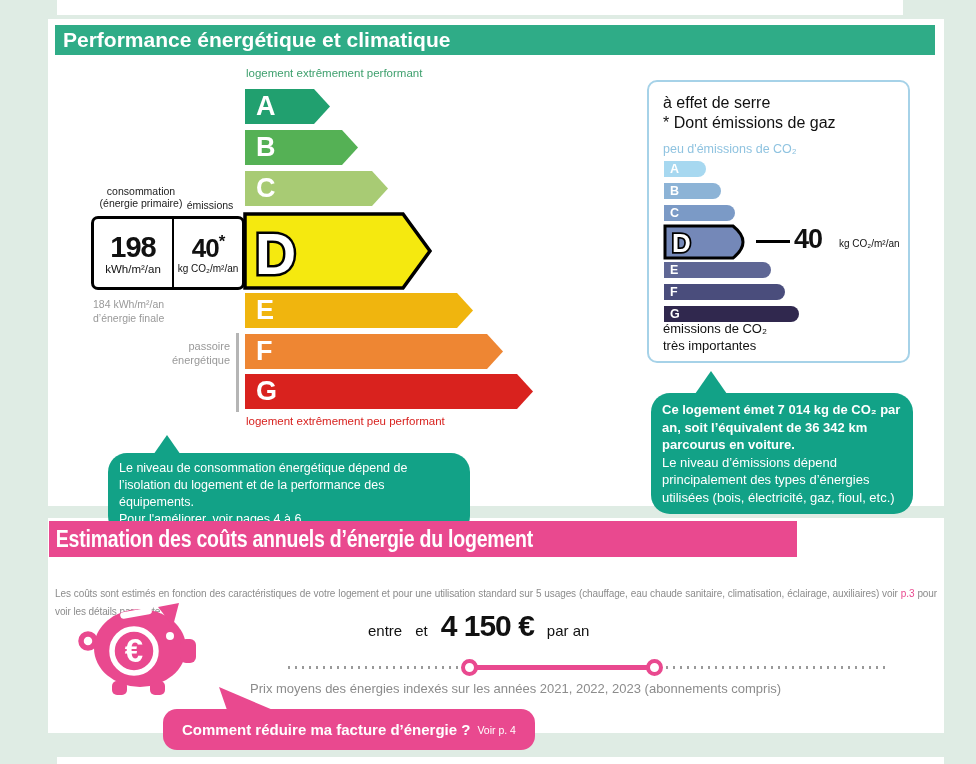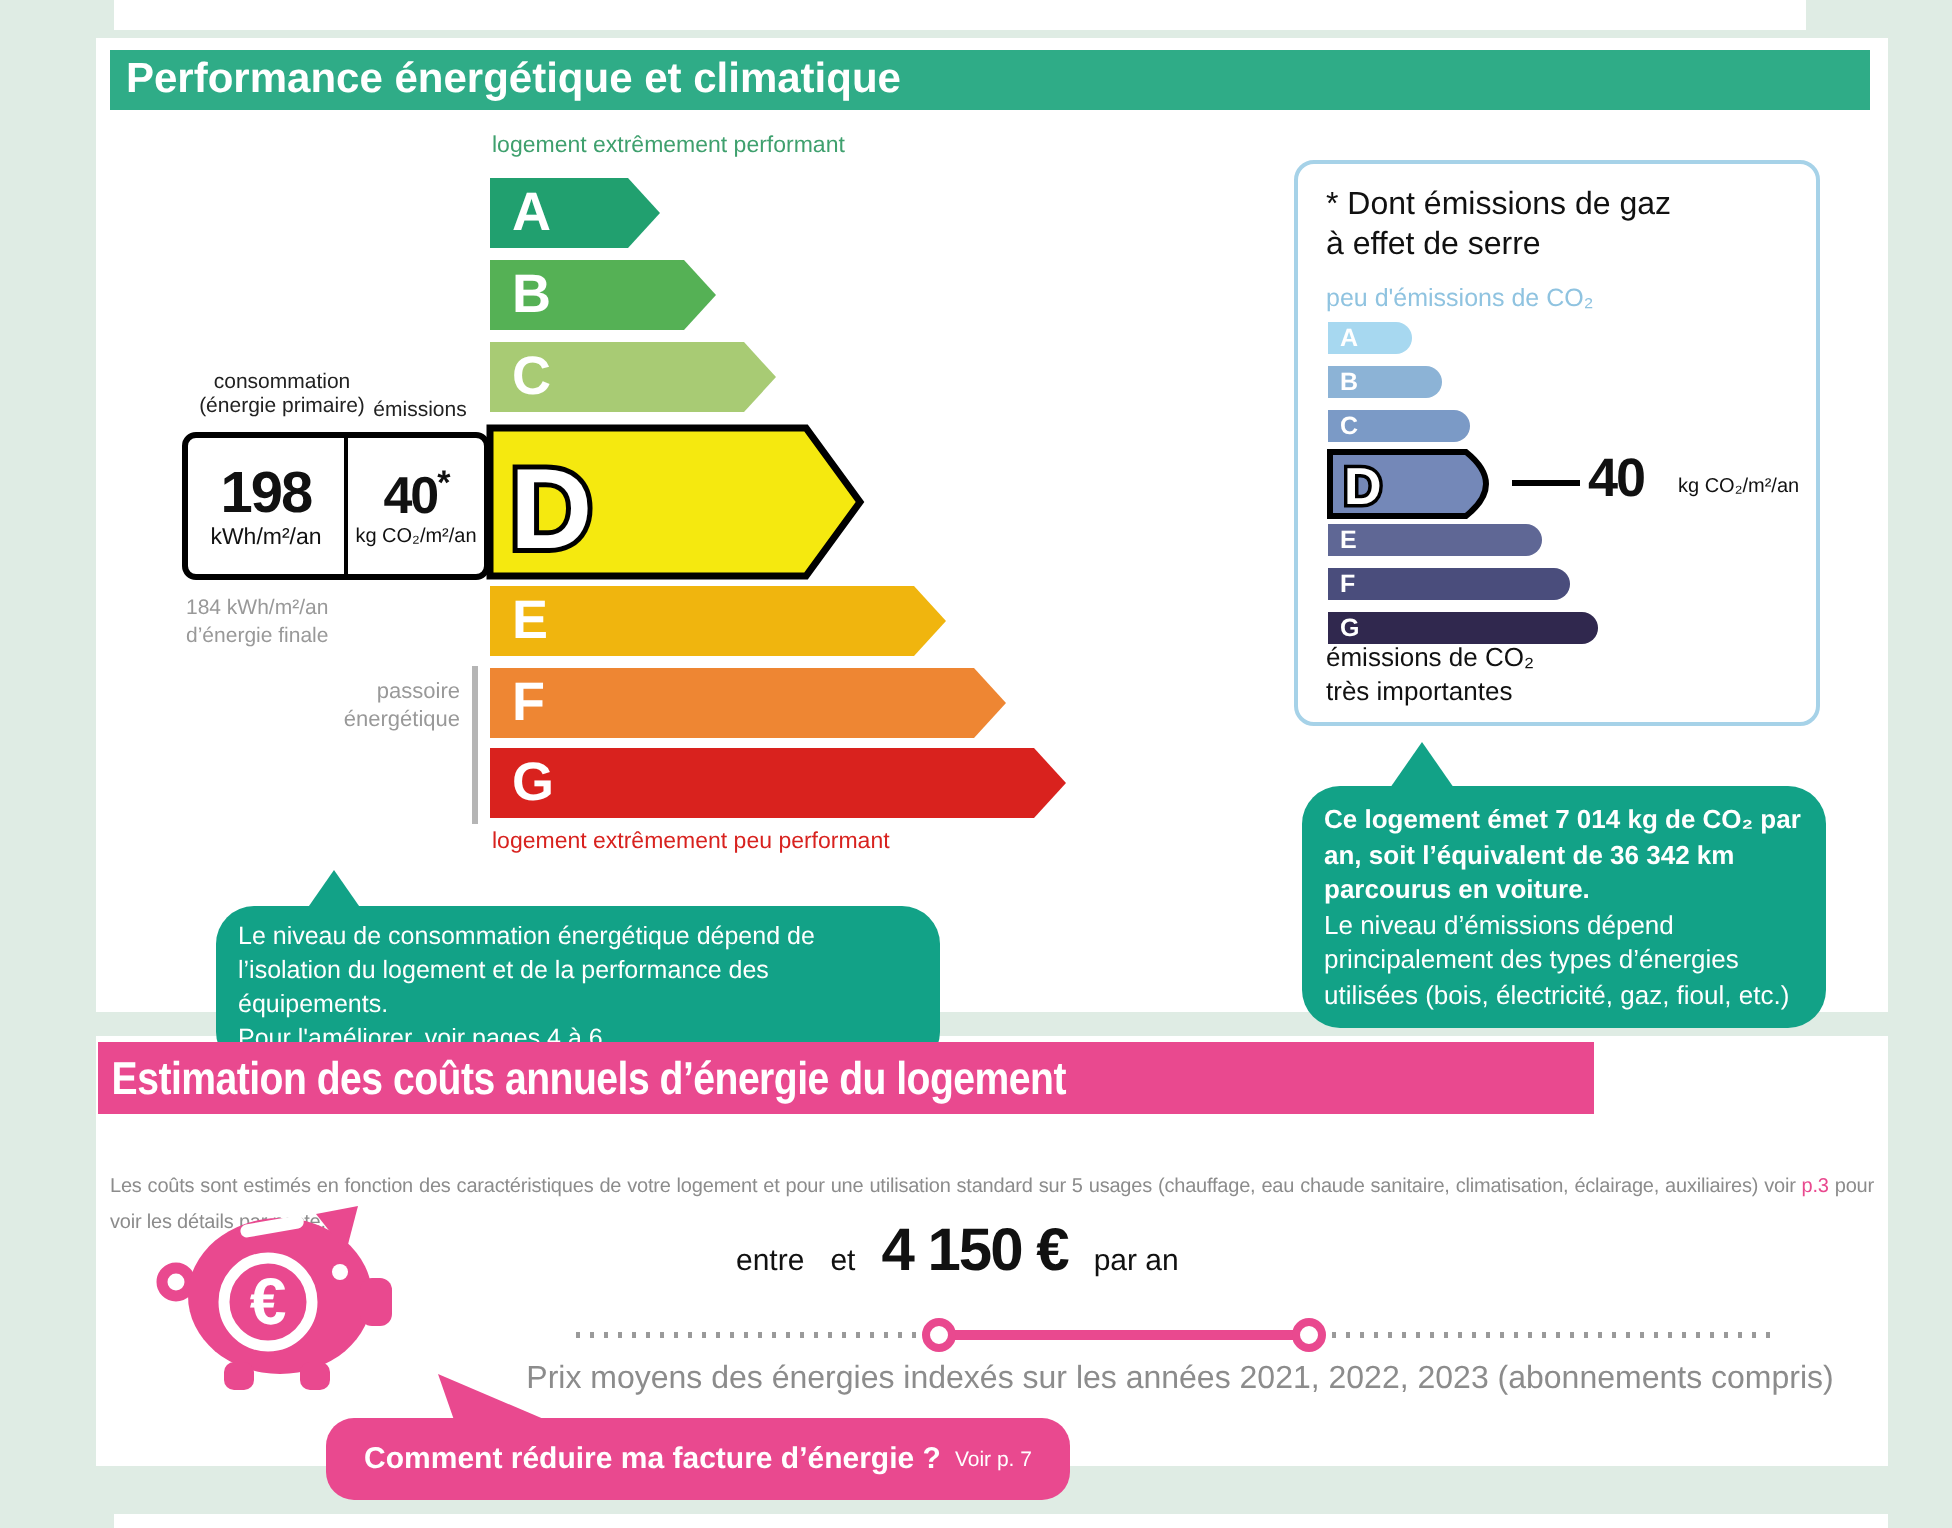--- a/index.html
+++ b/index.html
@@ -52,22 +52,22 @@
         text-align:justify;line-height:1.78;letter-spacing:-.1px}
   .desc .plink{color:#E9498F}
   .costrow{position:absolute;left:368px;top:609px;display:flex;align-items:baseline;gap:13px;color:#111;white-space:nowrap}
   .cost-sm{font-size:15px}
   .cost-big{font-size:30px;font-weight:bold;letter-spacing:-1px}
   .dotline{position:absolute;left:288px;top:666px;width:600px;height:3px;
            background:repeating-linear-gradient(90deg,#9a9a9a 0 2px,transparent 2px 7px)}
   .pinkseg{position:absolute;left:470px;top:665px;width:187px;height:5px;background:#E9498F}
   .knob{position:absolute;width:17px;height:17px;border-radius:50%;background:#fff;
         border:4px solid #E9498F;box-sizing:border-box}
-  .footnote{position:absolute;left:250px;top:681px;width:680px;text-align:center;
-            font-size:16px;color:#8C8C8C}
+  .footnote{position:absolute;left:250px;top:681px;width:680px;text-align:left;
+            font-size:13px;color:#8C8C8C}
   .pbubble{position:absolute;left:163px;top:709px;width:372px;height:41px;background:#E9498F;
            border-radius:14px;color:#fff;display:flex;align-items:center;justify-content:center;gap:7px}
   .pbubble .q{font-weight:bold;font-size:15px}
   .pbubble .r{font-size:10.5px}
 </style>
 </head>
 <body>
 
 <div class="panel" style="left:57px;top:0;width:846px;height:15px"></div>
 <div class="panel" style="left:48px;top:19px;width:896px;height:487px"></div>
@@ -122,22 +122,22 @@
 <div class="abs" style="left:236px;top:333px;width:3px;height:79px;background:#b5b5b5"></div>
 
 <div class="tri" style="left:151px;top:435px"></div>
 <div class="bubble" style="left:108px;top:453px;width:362px">
   <div>Le niveau de consommation énergétique dépend de l’isolation du logement et de la performance des équipements.</div>
   <div>Pour l'améliorer, voir pages 4 à 6</div>
 </div>
 
 <div class="co2panel"></div>
 <div class="co2title">
+  <div>à effet de serre</div>
   <div>* Dont émissions de gaz</div>
-  <div>à effet de serre</div>
 </div>
 <div class="co2low">peu d'émissions de CO₂</div>
 <div class="abs" style="left:664px;top:0">
     <div class="co2-bar" style="top: 161px; width: 42px; background: rgb(167, 216, 240);">A</div>
     <div class="co2-bar" style="top: 183px; width: 57px; background: rgb(140, 179, 214);">B</div>
     <div class="co2-bar" style="top: 205px; width: 71px; background: rgb(123, 154, 198);">C</div>
     <div class="co2-bar" style="top: 262px; width: 107px; background: rgb(95, 103, 149);">E</div>
     <div class="co2-bar" style="top: 284px; width: 121px; background: rgb(74, 77, 124);">F</div>
     <div class="co2-bar" style="top: 306px; width: 135px; background: rgb(48, 40, 78);">G</div>
   </div>
@@ -189,14 +189,14 @@
 <div class="knob" style="left:461px;top:659px"></div>
 <div class="knob" style="left:646px;top:659px"></div>
 
 <div class="footnote">Prix moyens des énergies indexés sur les années 2021, 2022, 2023 (abonnements compris)</div>
 
 <svg class="abs" style="left:205px;top:687px" width="70" height="23">
   <polygon points="14,0 68,23 22,23" fill="#E9498F"></polygon>
 </svg>
 <div class="pbubble">
   <span class="q">Comment réduire ma facture d’énergie ?</span>
-  <span class="r">Voir p. 7</span>
+  <span class="r">Voir p. 4</span>
 </div>
 
 </body></html>

